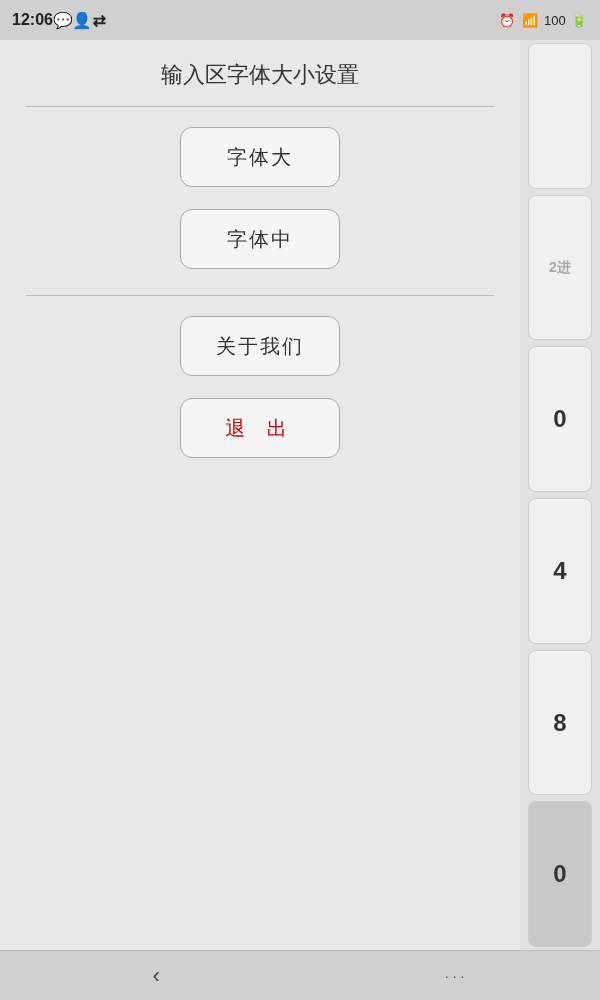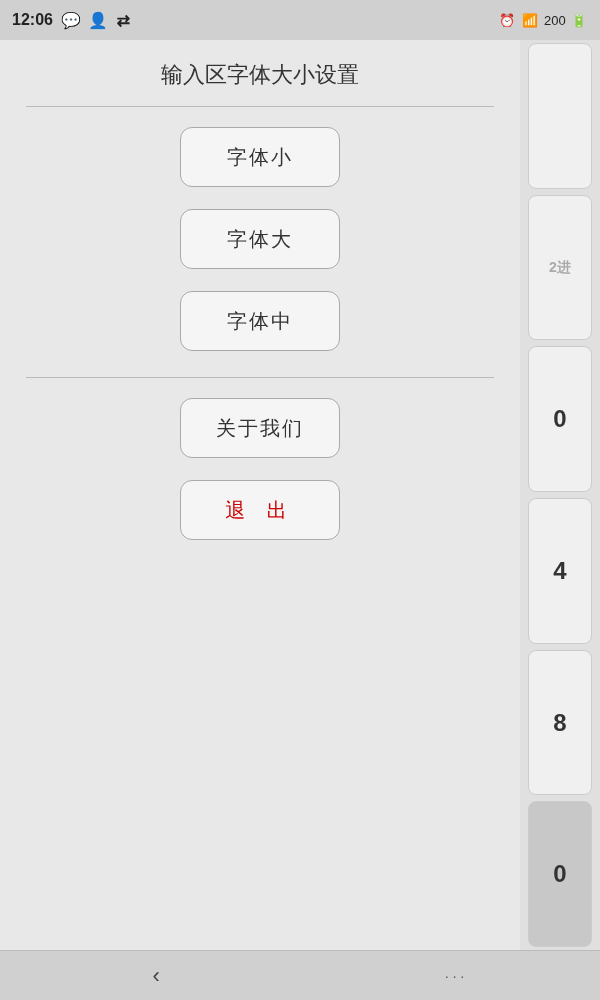--- a/index.html
+++ b/index.html
@@ -26,21 +26,20 @@
       align-items: center;
       justify-content: space-between;
       padding: 0 12px;
       position: relative;
       z-index: 10;
     }
 
     .status-left {
       display: flex;
       align-items: center;
-      gap: 8px;
       font-size: 16px;
       font-weight: bold;
       color: #222;
     }
 
     .status-right {
       display: flex;
       align-items: center;
       gap: 6px;
       font-size: 13px;
@@ -174,34 +173,33 @@
 <div class="status-bar">
   <div class="status-left">
     <span>12:06</span>
     <span>💬</span>
     <span>👤</span>
     <span>⇄</span>
   </div>
   <div class="status-right">
     <span>⏰</span>
     <span>📶</span>
-    <span>200</span>
+    <span>100</span>
     <span>🔋</span>
   </div>
 </div>
 
 <div class="main-layout">
 
   <div class="left-panel">
 
     <div class="page-title">输入区字体大小设置</div>
 
     <div class="divider"></div>
 
-    <button class="btn">字体小</button>
     <button class="btn">字体大</button>
     <button class="btn">字体中</button>
 
     <div class="divider-bottom"></div>
 
     <button class="btn">关于我们</button>
     <button class="btn btn-exit">退   出</button>
 
   </div>
 

